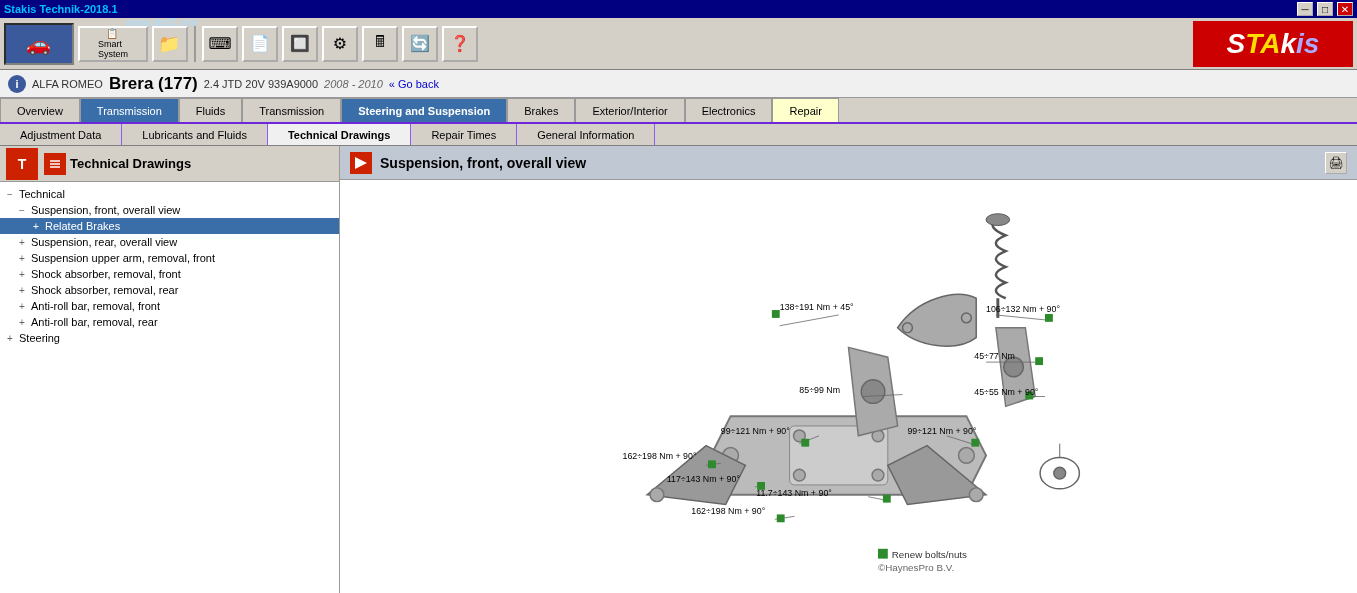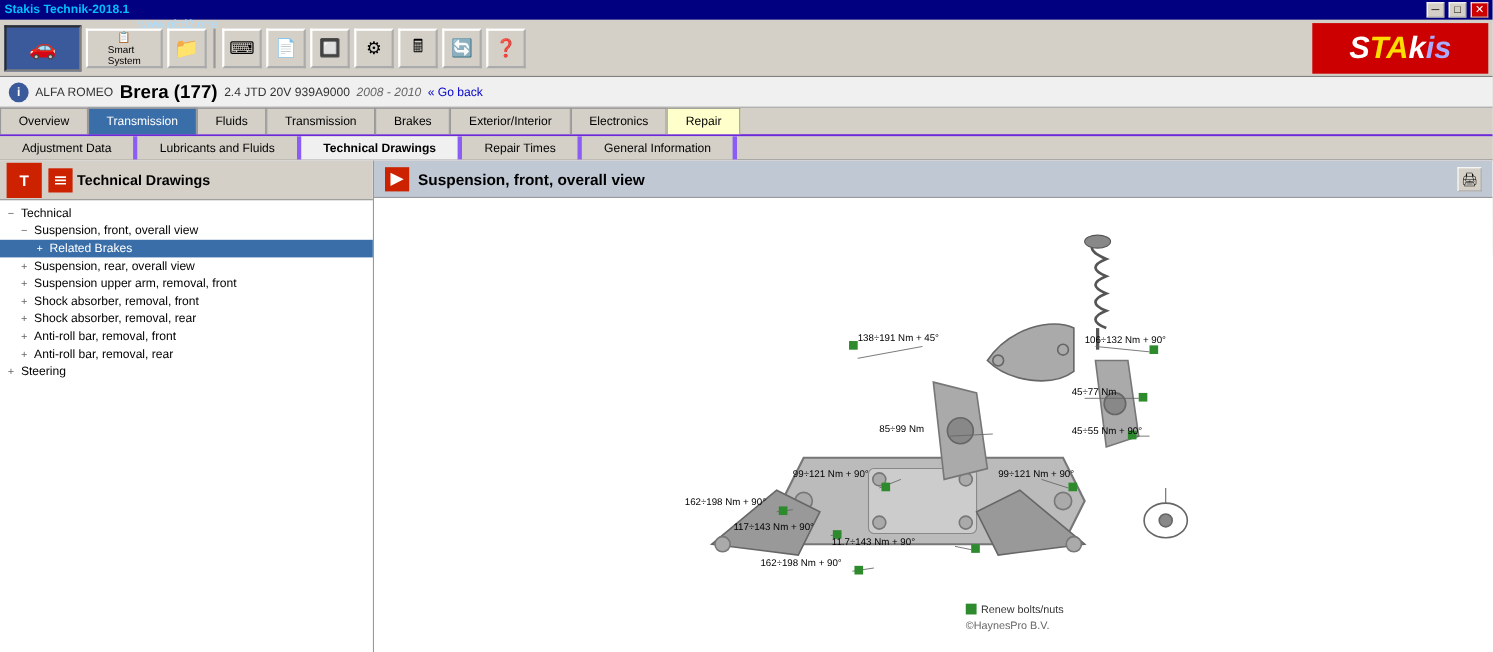--- a/index.html
+++ b/index.html
@@ -120,21 +120,21 @@
     
     .sub-tabs {
       display: flex;
       background: #d4d0c8;
       border-bottom: 1px solid #808080;
       height: 22px;
     }
     .sub-tab {
       padding: 3px 20px;
       font-size: 11px;
-      border-right: 4px solid #8b5cf6;
+      border-right: 1px solid #8b5cf6;
       background: #d4d0c8;
       cursor: pointer;
       display: flex;
       align-items: center;
       white-space: nowrap;
     }
     .sub-tab.active {
       background: #f0f0f0;
       font-weight: bold;
     }
@@ -280,20 +280,21 @@
   <span class="vehicle-details">2.4 JTD 20V 939A9000</span>
   <span class="vehicle-year">2008 - 2010</span>
   <span class="go-back">« Go back</span>
 </div>
 
 <div class="main-tabs">
   <div class="main-tab">Overview</div>
   <div class="main-tab" style="background:#3a6ea8;color:white;">Transmission</div>
   <div class="main-tab">Fluids</div>
   <div class="main-tab">Transmission</div>
+  <div class="main-tab" style="background:#3a6ea8;color:white;font-weight:bold;">Steering and Suspension</div>
   <div class="main-tab">Brakes</div>
   <div class="main-tab">Exterior/Interior</div>
   <div class="main-tab">Electronics</div>
   <div class="main-tab index-tab">Repair</div>
 </div>
 
 <div class="sub-tabs">
   <div class="sub-tab">Adjustment Data</div>
   <div class="sub-tab">Lubricants and Fluids</div>
   <div class="sub-tab active">Technical Drawings</div>

